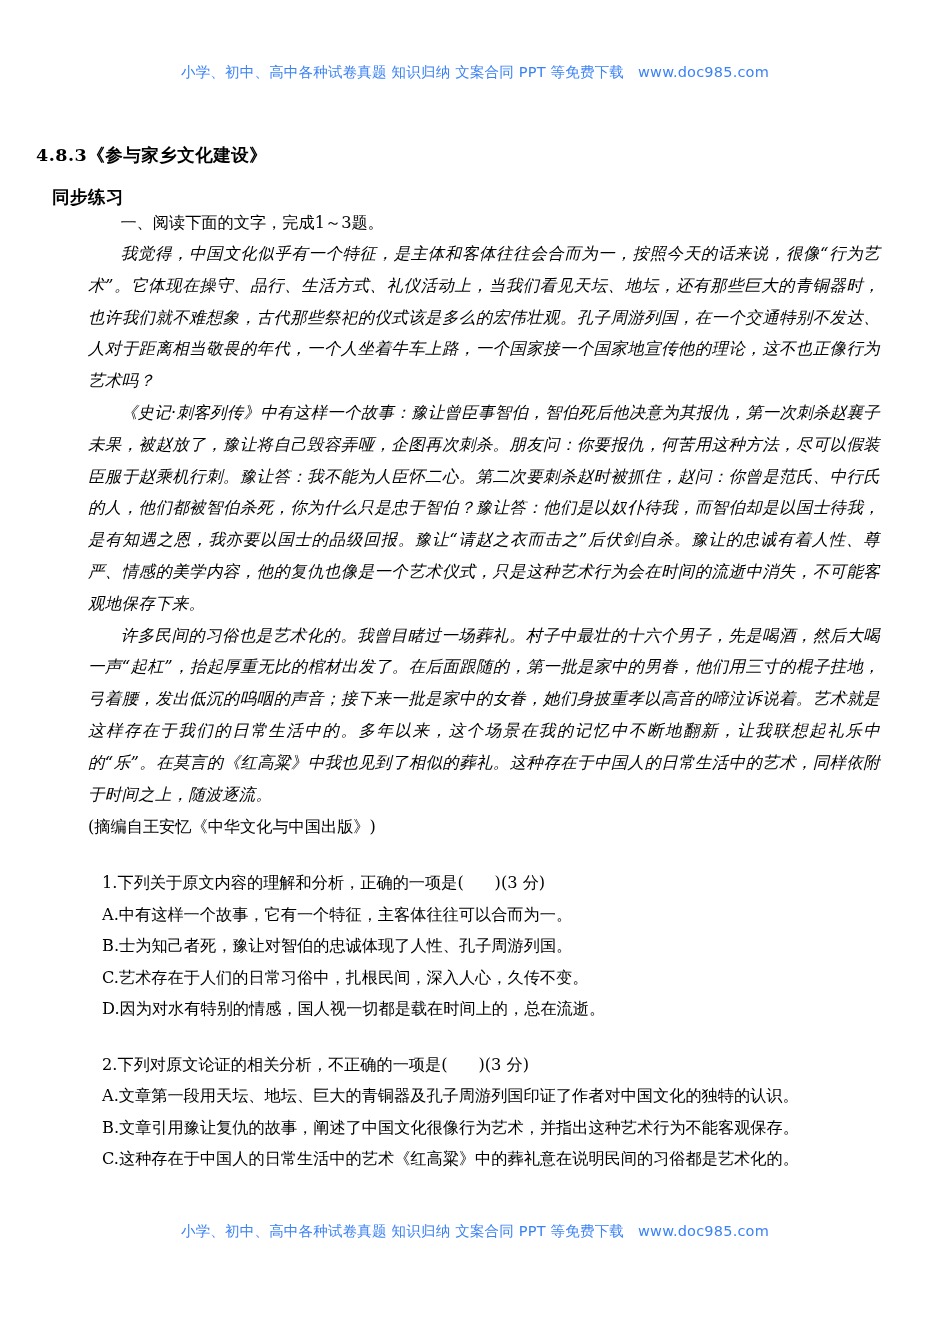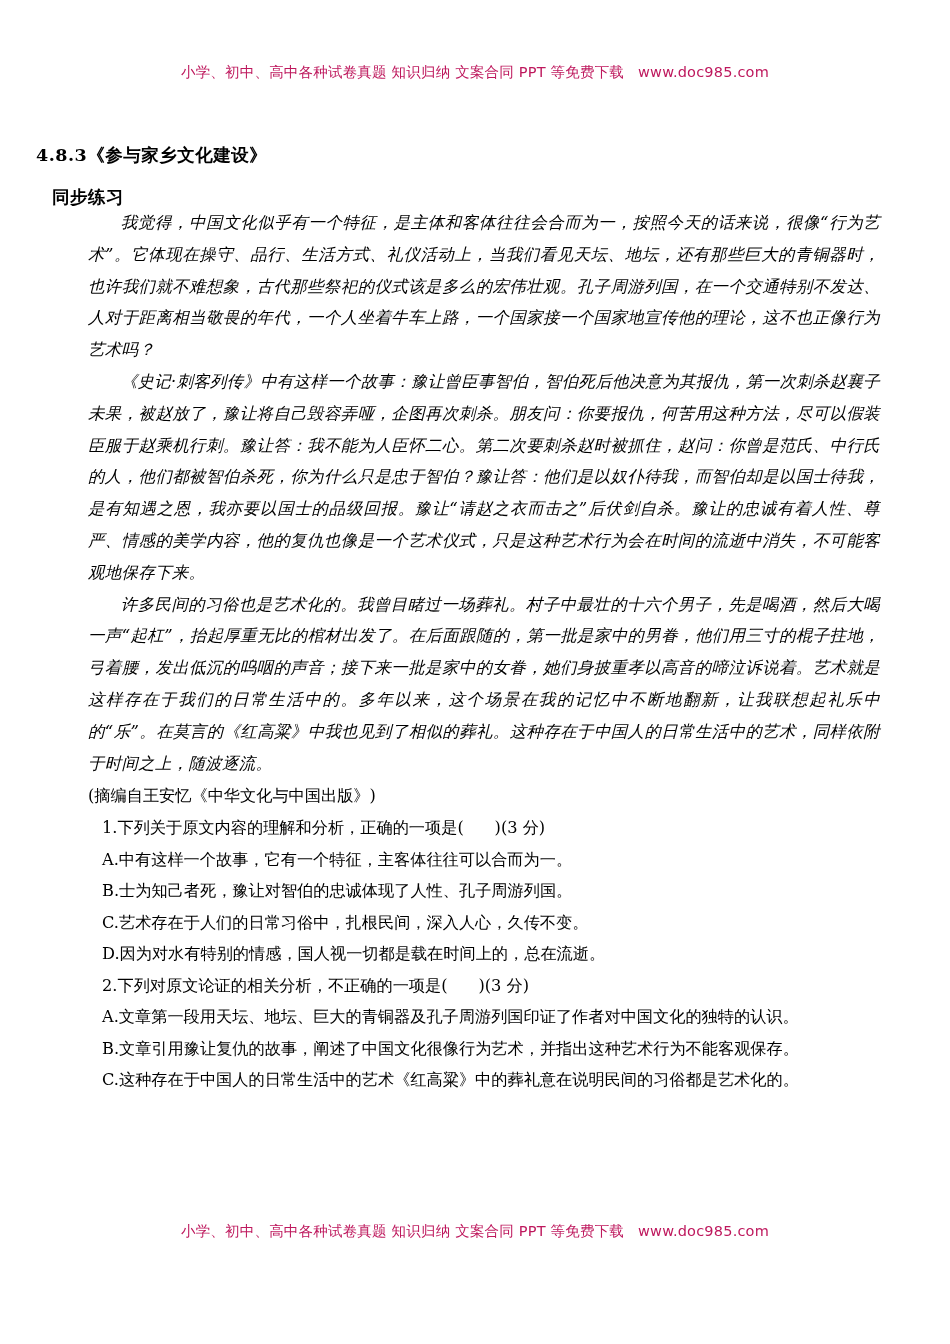--- a/index.html
+++ b/index.html
@@ -26,21 +26,21 @@
   }
 
   
   .watermark {
     position: absolute;
     left: 0;
     width: 950px;
     text-align: center;
     font-family: "DejaVu Sans", "Liberation Sans", sans-serif;
     font-size: 14.5px;
-    color: #be185d;
+    color: #3b82f6;
     letter-spacing: 0.2px;
     white-space: nowrap;
   }
   .watermark .url {
     font-family: "DejaVu Sans", "Liberation Sans", sans-serif;
     padding-left: 14px;
   }
   #wm-header { top: 63px; }
   #wm-footer { top: 1222px; }
 
@@ -102,37 +102,38 @@
   p.qline {
     margin: 0;
     font-family: "DejaVu Serif", "Liberation Serif", serif;
     font-size: 16.2px;
     line-height: 31.5px;
     text-align: left;
     text-indent: 0;
     padding-left: 14px;
     white-space: pre-wrap;
   }
-  p.qstem { padding-left: 14px; }
+  p.qstem { padding-left: 14px; margin-top: 24px; }
   p.qopt  { padding-left: 14px; }
 </style>
 </head>
 <body>
 
 <div class="page">
 
   <div class="watermark" id="wm-header">
     <span>小学、初中、高中各种试卷真题 知识归纳 文案合同 PPT 等免费下载</span><span class="url">www.doc985.com</span>
   </div>
 
   <div class="doc-title" id="title-main">4.8.3《参与家乡文化建设》</div>
   <div class="doc-title" id="title-sub">同步练习</div>
 
   <div class="body-col">
 
+    <p class="lead">一、阅读下面的文字，完成1～3题。</p>
 
     <p class="kai">我觉得，中国文化似乎有一个特征，是主体和客体往往会合而为一，按照今天的话来说，很像“行为艺术”。它体现在操守、品行、生活方式、礼仪活动上，当我们看见天坛、地坛，还有那些巨大的青铜器时，也许我们就不难想象，古代那些祭祀的仪式该是多么的宏伟壮观。孔子周游列国，在一个交通特别不发达、人对于距离相当敬畏的年代，一个人坐着牛车上路，一个国家接一个国家地宣传他的理论，这不也正像行为艺术吗？</p>
     <p class="kai">《史记·刺客列传》中有这样一个故事：豫让曾臣事智伯，智伯死后他决意为其报仇，第一次刺杀赵襄子未果，被赵放了，豫让将自己毁容弄哑，企图再次刺杀。朋友问：你要报仇，何苦用这种方法，尽可以假装臣服于赵乘机行刺。豫让答：我不能为人臣怀二心。第二次要刺杀赵时被抓住，赵问：你曾是范氏、中行氏的人，他们都被智伯杀死，你为什么只是忠于智伯？豫让答：他们是以奴仆待我，而智伯却是以国士待我，是有知遇之恩，我亦要以国士的品级回报。豫让“请赵之衣而击之”后伏剑自杀。豫让的忠诚有着人性、尊严、情感的美学内容，他的复仇也像是一个艺术仪式，只是这种艺术行为会在时间的流逝中消失，不可能客观地保存下来。</p>
     <p class="kai">许多民间的习俗也是艺术化的。我曾目睹过一场葬礼。村子中最壮的十六个男子，先是喝酒，然后大喝一声“起杠”，抬起厚重无比的棺材出发了。在后面跟随的，第一批是家中的男眷，他们用三寸的棍子拄地，弓着腰，发出低沉的呜咽的声音；接下来一批是家中的女眷，她们身披重孝以高音的啼泣诉说着。艺术就是这样存在于我们的日常生活中的。多年以来，这个场景在我的记忆中不断地翻新，让我联想起礼乐中的“乐”。在莫言的《红高粱》中我也见到了相似的葬礼。这种存在于中国人的日常生活中的艺术，同样依附于时间之上，随波逐流。</p>
 
     <p class="attribution">(摘编自王安忆《中华文化与中国出版》)</p>
 
     <p class="qline qstem">1.下列关于原文内容的理解和分析，正确的一项是(      )(3 分)</p>
     <p class="qline qopt">A.中有这样一个故事，它有一个特征，主客体往往可以合而为一。</p>
     <p class="qline qopt">B.士为知己者死，豫让对智伯的忠诚体现了人性、孔子周游列国。</p>

